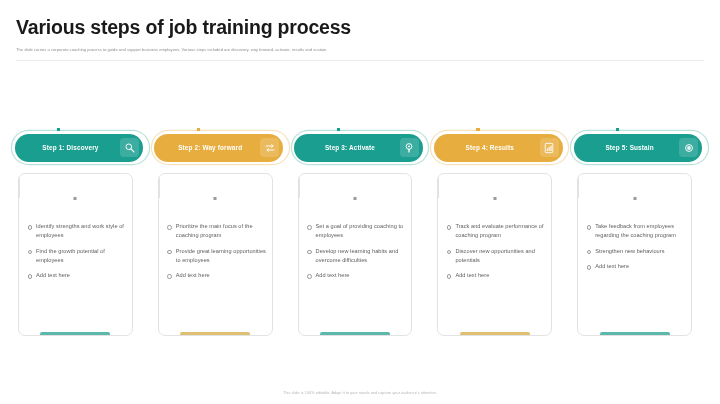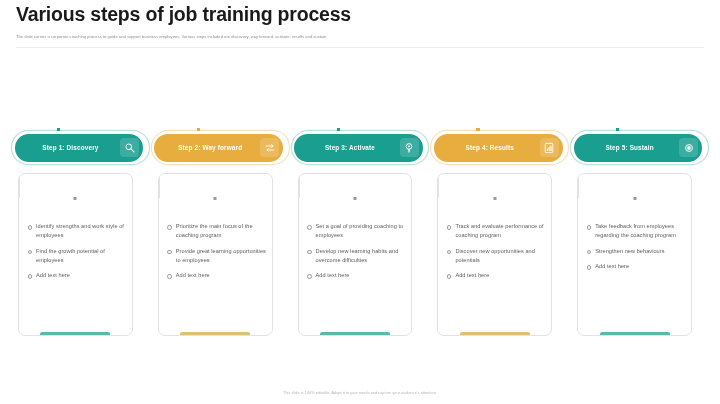--- a/index.html
+++ b/index.html
@@ -9,21 +9,21 @@
     font-family: "Liberation Sans", sans-serif;
     overflow: hidden;
   }
   #slide {
     position: relative;
     width: 720px; height: 404px;
     background: #ffffff;
   }
 
   
-  #header { padding: 4px 16px 0 16px; }
+  #header { padding: 17px 16px 0 16px; }
   #page-title {
     font-size: 19.5px;
     font-weight: bold;
     color: #1a1a1a;
     letter-spacing: -0.2px;
     line-height: 1.1;
   }
   #page-subtitle {
     margin-top: 9px;
     font-size: 4.1px;

